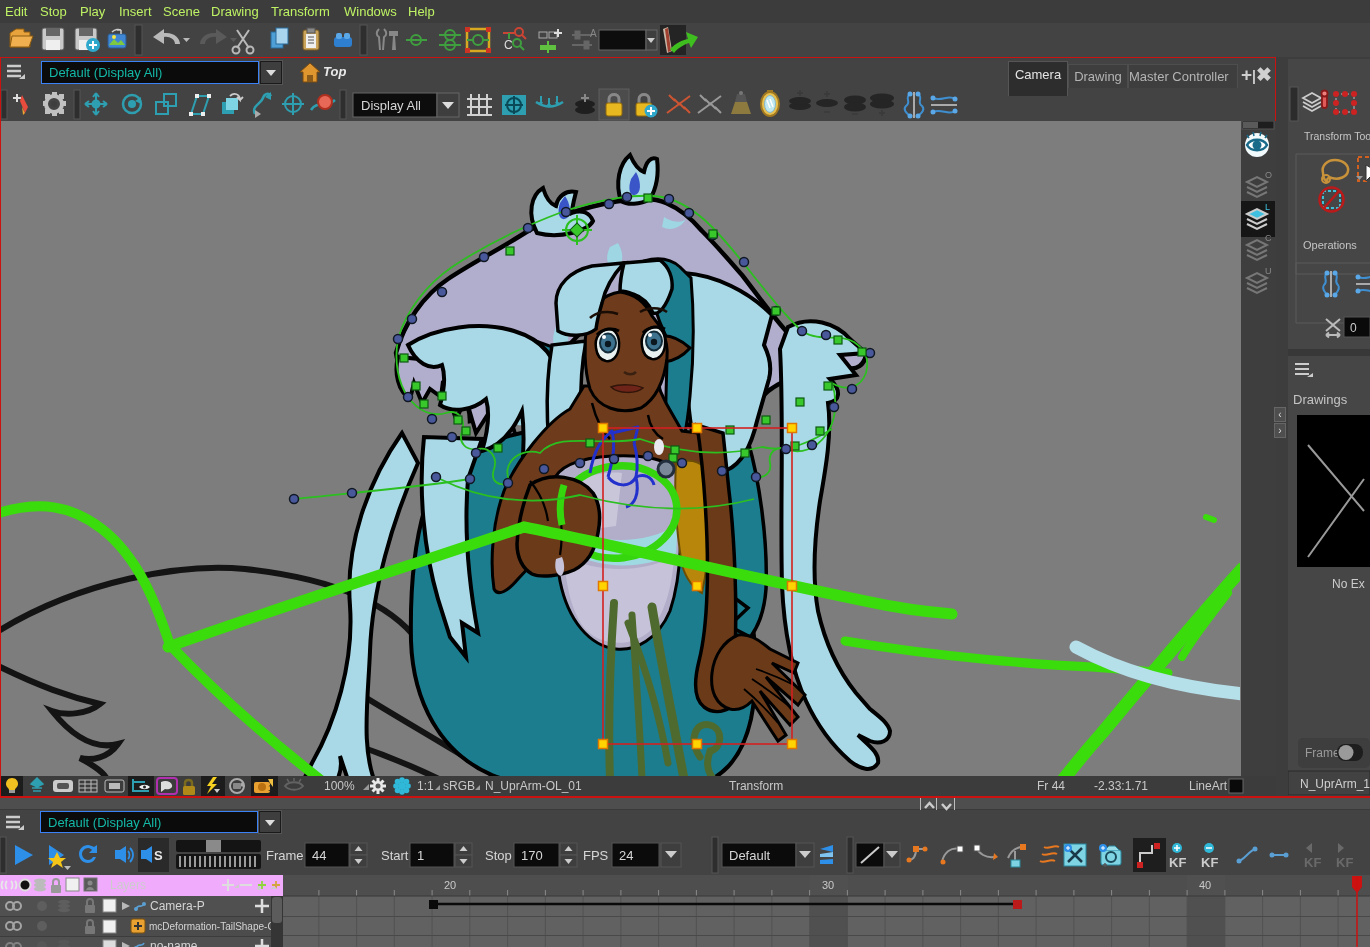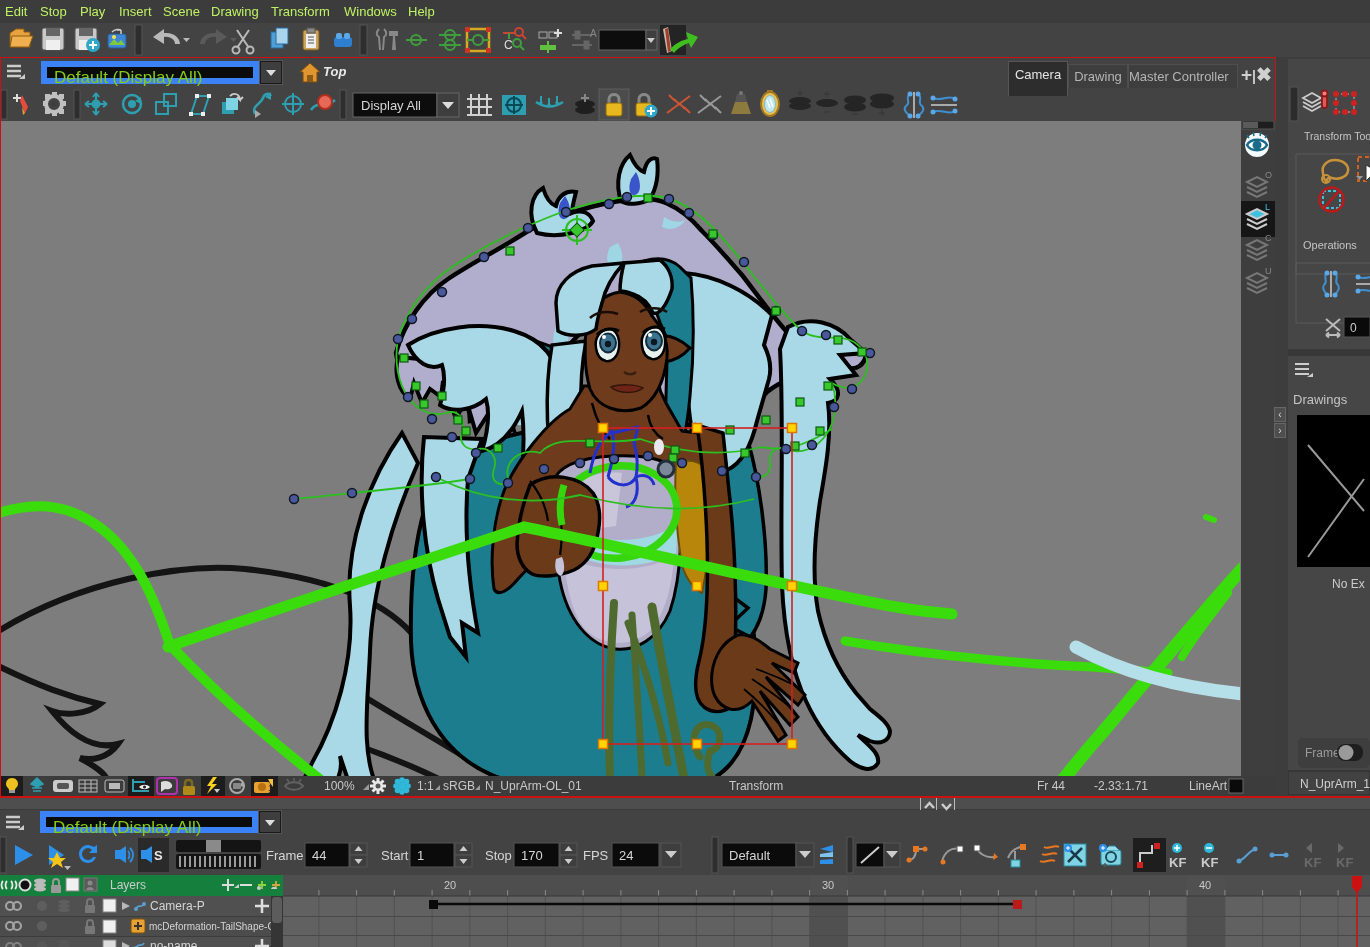--- a/index.html
+++ b/index.html
@@ -16,22 +16,22 @@
 
 #campanel { left:0; top:57px; width:1276px; height:739px; background:#434343;
   border:1px solid #cc1111; }
 #canvas { left:0; top:63px; width:1240px; height:655px; background:#7d7d7d; }
 #rstrip { left:1240px; top:63px; width:35px; height:655px; background:#3e3e3e; }
 #statusbar { left:0; top:718px; width:1275px; height:20px; background:#3c3c3c; }
 
 #rpanel { left:1288px; top:59px; width:82px; height:736px; background:#464646; }
 
 #timeline { left:0; top:796px; width:1370px; height:151px; background:#434343; }
-.dd { position:absolute; background:#0b0b0b; border:6px solid #3b82f6; color:#84cc16;
-  font-size:17px; }
+.dd { position:absolute; background:#0b0b0b; border:1px solid #3b82f6; color:#14b8a6;
+  font-size:13px; }
 </style>
 </head>
 <body>
 <div id="stage">
   <div id="menubar" class="abs">
     <span style="left:5px">Edit</span>
       <span style="left:40px">Stop</span>
     <span style="left:80px">Play</span>
       <span style="left:119px">Insert</span>
     <span style="left:163px">Scene</span>
@@ -909,21 +909,21 @@
       <g transform="translate(1304,8)" opacity="0.45">
             <path d="M8,0 L2,5 L8,10 Z" fill="#999"></path>
             <text x="0" y="24" fill="#999" font-size="13" font-weight="bold" font-family="Liberation Sans">KF</text>
           </g>
       <g transform="translate(1336,8)" opacity="0.45">
             <path d="M2,0 L8,5 L2,10 Z" fill="#999"></path>
             <text x="0" y="24" fill="#999" font-size="13" font-weight="bold" font-family="Liberation Sans">KF</text>
           </g>
       </svg>
     </div>
-    <div class="abs" id="layerhdr" style="left:0;top:79px;width:283px;height:21px;background:#15803d;">
+    <div class="abs" id="layerhdr" style="left:0;top:79px;width:283px;height:21px;background:#f0abfc;">
       <svg width="283" height="21" viewBox="0 0 283 21">
       <g fill="#e8e8e8">
             <path d="M3,6 C1,8 1,12 3,14 M7,6 C5,8 5,12 7,14 M11,6 C13,8 13,12 11,14 M15,6 C17,8 17,12 15,14" stroke="#e8e8e8" stroke-width="1.8" fill="none"></path>
           </g>
       <circle cx="25" cy="10" r="5.5" fill="#111" stroke="#ddd" stroke-width="2"></circle>
       <g fill="#bbb">
             <ellipse cx="40" cy="6" rx="6" ry="2.5"></ellipse>
             <ellipse cx="40" cy="10" rx="6" ry="2.5"></ellipse>
             <ellipse cx="40" cy="14" rx="6" ry="2.5"></ellipse>
           </g>

